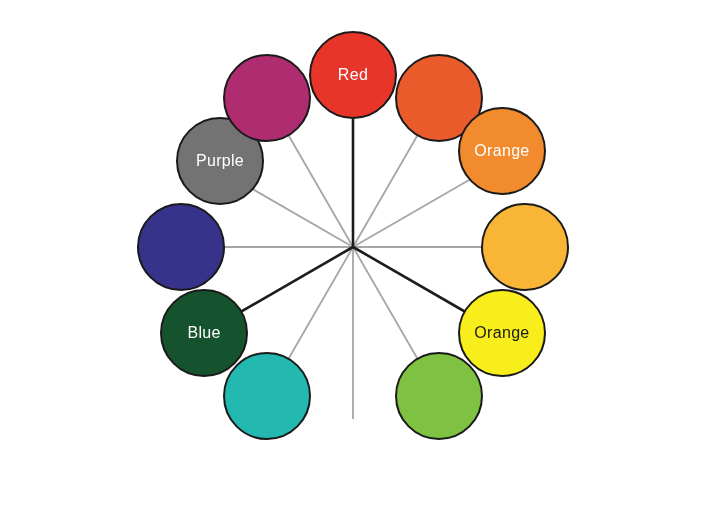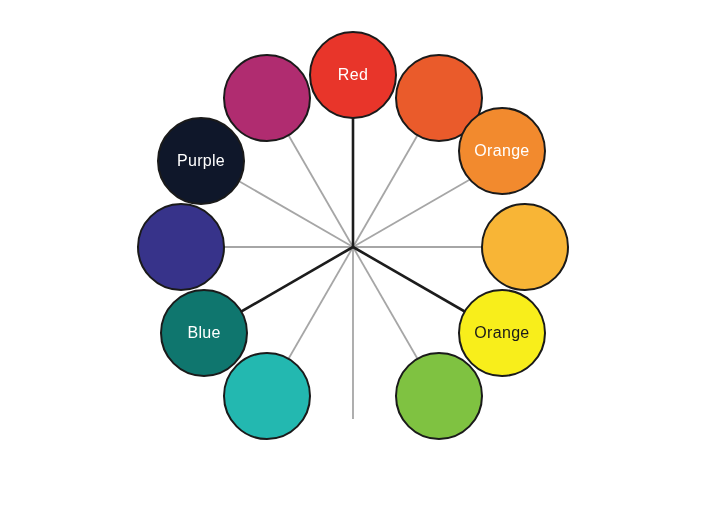--- a/index.html
+++ b/index.html
@@ -67,22 +67,22 @@
       <div class="wheel-circle" style="left: 395px; top: 54.0436px; width: 88px; height: 88px; background: rgb(234, 91, 43); border-color: rgb(26, 26, 26);"></div>
       <div class="wheel-circle" style="left: 457.956px; top: 107px; width: 88px; height: 88px; background: rgb(242, 138, 46); border-color: rgb(26, 26, 26);">
         <span class="wheel-label" style="color: rgb(255, 255, 255);">Orange</span>
       </div>
       <div class="wheel-circle" style="left: 481px; top: 203px; width: 88px; height: 88px; background: rgb(248, 181, 54); border-color: rgb(26, 26, 26);"></div>
       <div class="wheel-circle" style="left: 457.956px; top: 289px; width: 88px; height: 88px; background: rgb(248, 238, 27); border-color: rgb(26, 26, 26);">
         <span class="wheel-label" style="color: rgb(26, 26, 26);">Orange</span>
       </div>
       <div class="wheel-circle" style="left: 395px; top: 351.956px; width: 88px; height: 88px; background: rgb(127, 194, 65); border-color: rgb(26, 26, 26);"></div>
       <div class="wheel-circle" style="left: 223px; top: 351.956px; width: 88px; height: 88px; background: rgb(35, 184, 176); border-color: rgb(26, 26, 26);"></div>
-      <div class="wheel-circle" style="left: 160.044px; top: 289px; width: 88px; height: 88px; background: #0f766e; border-color: rgb(26, 26, 26);">
+      <div class="wheel-circle" style="left: 160.044px; top: 289px; width: 88px; height: 88px; background: #14532d; border-color: rgb(26, 26, 26);">
         <span class="wheel-label" style="color: rgb(255, 255, 255);">Blue</span>
       </div>
       <div class="wheel-circle" style="left: 137px; top: 203px; width: 88px; height: 88px; background: rgb(55, 51, 138); border-color: rgb(26, 26, 26);"></div>
-      <div class="wheel-circle" style="left: 157px; top: 117px; width: 88px; height: 88px; background: #0f172a; border-color: rgb(26, 26, 26);">
+      <div class="wheel-circle" style="left: 176px; top: 117px; width: 88px; height: 88px; background: #737373; border-color: rgb(26, 26, 26);">
         <span class="wheel-label" style="color: rgb(255, 255, 255);">Purple</span>
       </div>
       <div class="wheel-circle" style="left: 223px; top: 54.0436px; width: 88px; height: 88px; background: rgb(176, 44, 112); border-color: rgb(26, 26, 26);"></div>
     </div>
 </div>
 
 </body></html>

